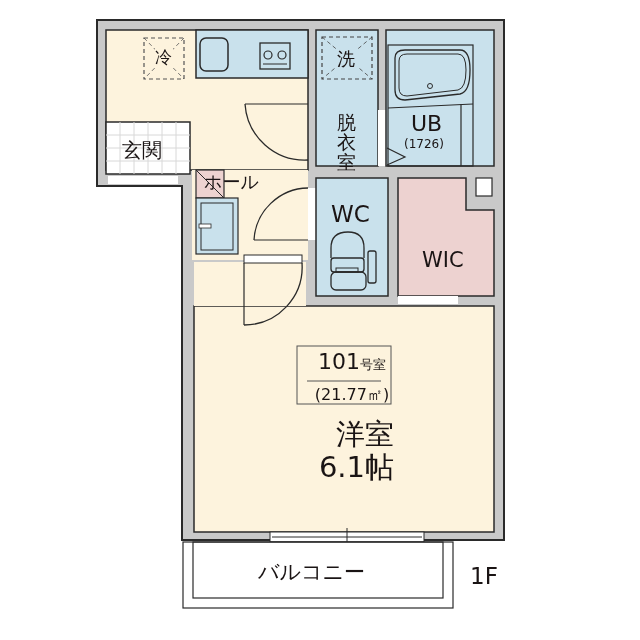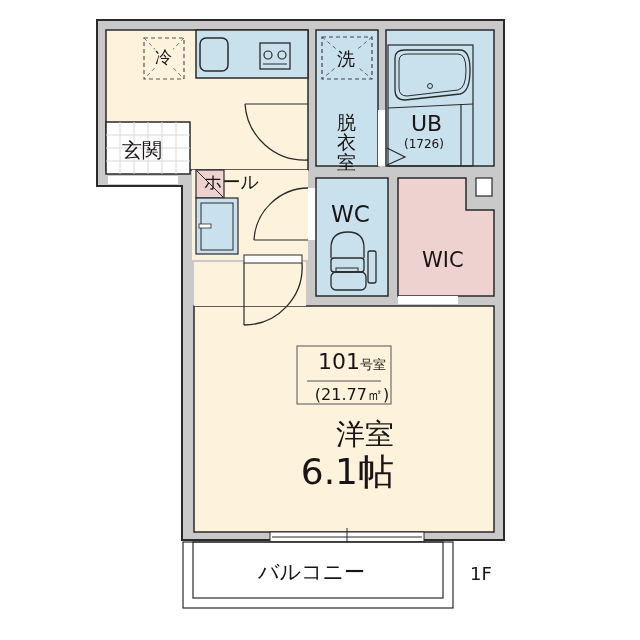--- a/index.html
+++ b/index.html
@@ -133,17 +133,17 @@
 
 <div style="position:absolute;left:297px;top:346px;width:110px;text-align:center;">
   <div style="margin-top:5px;line-height:1;">
     <span style="font-size:22px;">101</span><span style="font-size:13px;">号室</span>
   </div>
   <div style="margin-top:14px;font-size:16px;line-height:1;">(21.77㎡)</div>
 </div>
 
 <div style="position:absolute;left:294px;top:418px;width:100px;text-align:right;line-height:1.15;">
   <div style="font-size:29px;">洋室</div>
-  <div style="font-size:36px;">6.1帖</div>
+  <div style="font-size:29px;">6.1帖</div>
 </div>
 
 <span class="lbl" style="left:258px;top:562px;font-size:21px;">バルコニー</span>
-<span class="lbl" style="left:470px;top:565px;font-size:18px;">1F</span>
+<span class="lbl" style="left:470px;top:565px;font-size:23px;">1F</span>
 
 </body></html>

